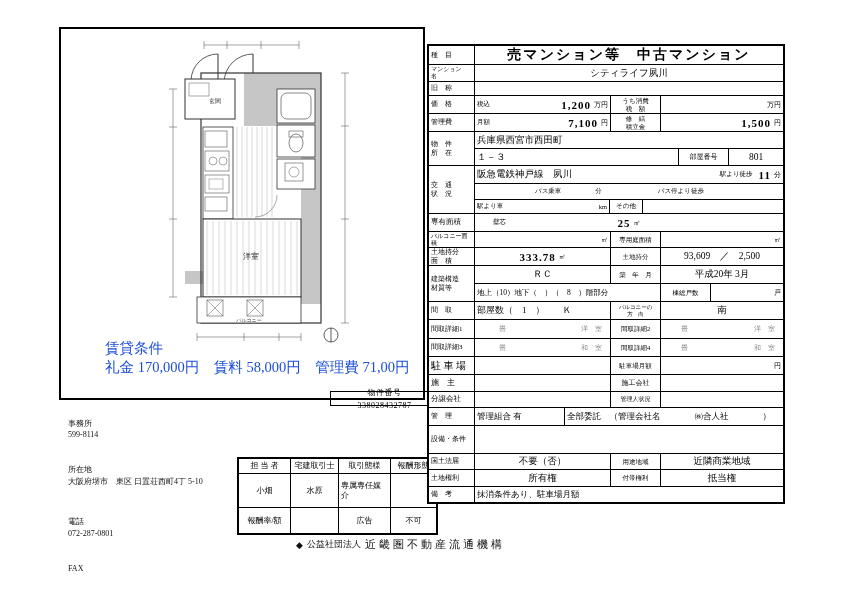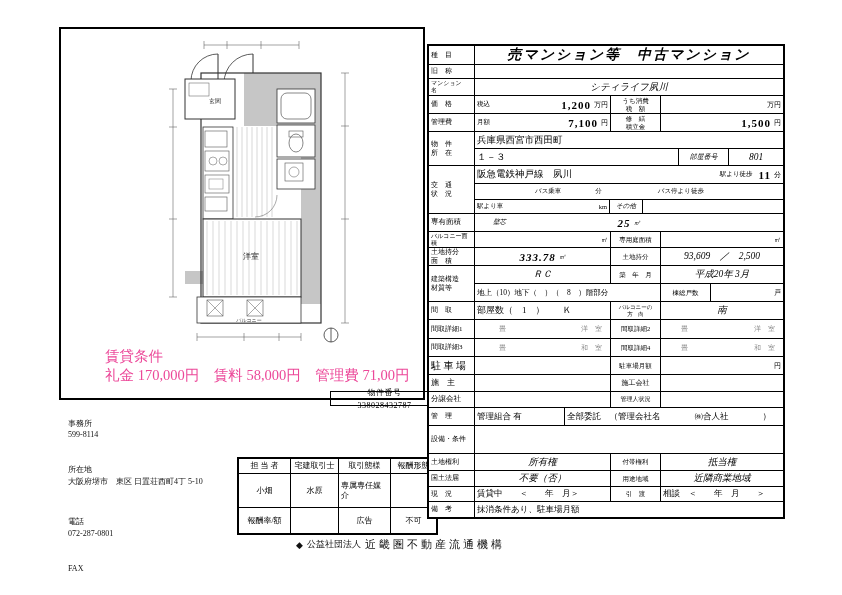--- a/index.html
+++ b/index.html
@@ -5,21 +5,21 @@
   html,body{margin:0;padding:0;}
   body{
     width:842px;height:595px;position:relative;background:#ffffff;color:#000;
     font-family:"Liberation Serif","DejaVu Serif",serif;
     -webkit-font-smoothing:antialiased;
   }
   *{box-sizing:border-box;}
   
   .plan-box{position:absolute;left:59px;top:27px;width:366px;height:373px;border:2px solid #000;background:#fff;}
   .plan-svg{position:absolute;left:88px;top:2px;}
-  .rental{position:absolute;left:44px;bottom:12px;font-size:14.5px;line-height:1.35;color:#ec4899;}
+  .rental{position:absolute;left:44px;bottom:20px;font-size:14.5px;line-height:1.35;color:#1d4ed8;}
   
   .bukken-no{position:absolute;left:330px;top:391px;width:109px;height:15px;border:1px solid #000;
     font-size:8px;display:flex;align-items:center;justify-content:center;gap:3px;letter-spacing:.5px;flex-direction:column;}
   
   .company{position:absolute;left:60px;top:406px;width:370px;font-size:8px;line-height:1.45;color:#111;}
   .company .tn{font-size:11.5px;margin-bottom:6px;letter-spacing:1px;}
   .company .ln{white-space:pre;}
   .company .lab{display:inline-block;}
   
   .agent{position:absolute;left:237px;top:457px;width:201px;border:2px solid #000;font-size:8px;}
@@ -33,21 +33,21 @@
   .reins-footer .big{font-size:11px;letter-spacing:3px;}
   
   .rt{position:absolute;left:427px;top:44px;width:358px;border:2px solid #000;background:#fff;}
   .trow{display:flex;border-bottom:1px solid #000;align-items:stretch;}
   .trow:last-child{border-bottom:none;}
   .c{display:flex;align-items:center;padding:0 2px;overflow:hidden;position:relative;}
   .lbl{width:46px;font-size:7px;border-right:1px solid #000;line-height:1.15;white-space:pre-line;flex:none;}
   .lbl2{width:50px;font-size:6.5px;border-right:1px solid #000;line-height:1.15;white-space:pre-line;flex:none;justify-content:center;text-align:center;}
   .bR{border-right:1px solid #000;}
   .v{flex:1;}
-  .center{justify-content:center;text-align:right;font-style:italic;}
+  .center{justify-content:center;text-align:right;}
   .right{justify-content:flex-end;}
   .num{font-weight:bold;font-size:11px;letter-spacing:1px;}
   .small{font-size:6.5px;}
   .unit{font-size:7px;margin-left:3px;}
   .t10{font-size:9.5px;}
   .ghost{color:#8a8a8a;font-size:7px;}
   .title-cell{font-size:14px;font-weight:bold;letter-spacing:2px;}
   .subcol{flex:1;display:flex;flex-direction:column;}
   .srow{display:flex;border-bottom:1px solid #000;align-items:stretch;}
   .srow:last-child{border-bottom:none;}
@@ -176,29 +176,29 @@
   <span class="big">近畿圏不動産流通機構</span>
 </div>
 
 <div class="rt">
 
   <div class="trow" style="height:19px">
     <div class="c lbl">種　目</div>
     <div class="c v center title-cell">売マンション等　中古マンション</div>
   </div>
 
-  <div class="trow" style="height:14px">
-    <div class="c lbl">旧　称</div>
-    <div class="c v"></div>
-  </div>
-
   <div class="trow" style="height:17px">
     <div class="c lbl" style="font-size:6px">マンション
 名</div>
     <div class="c v center t10">シティライフ夙川</div>
+  </div>
+
+  <div class="trow" style="height:14px">
+    <div class="c lbl">旧　称</div>
+    <div class="c v"></div>
   </div>
 
   <div class="trow" style="height:18px">
     <div class="c lbl">価　格</div>
     <div class="c bR" style="width:136px">
       <span class="small">税込</span>
       <span class="num" style="flex:1;text-align:right">1,200</span>
       <span class="unit">万円</span>
     </div>
     <div class="c lbl2">うち消費
@@ -380,40 +380,34 @@
     <div class="c lbl">管　理</div>
     <div class="c bR" style="width:90px;font-size:8.5px">管理組合 有</div>
     <div class="c v" style="font-size:8.5px">全部委託　（管理会社名　　　　㈱合人社　　　　）</div>
   </div>
 
   <div class="trow" style="height:28px">
     <div class="c lbl">設備・条件</div>
     <div class="c v"></div>
   </div>
 
+  <div class="trow" style="height:16px">
+    <div class="c lbl">国土法届</div>
+    <div class="c bR center t10" style="width:136px">不要（否）</div>
+    <div class="c lbl2">用途地域</div>
+    <div class="c v center t10">近隣商業地域</div>
+  </div>
+
   <div class="trow" style="height:17px">
     <div class="c lbl">土地権利</div>
     <div class="c bR center t10" style="width:136px">所有権</div>
     <div class="c lbl2">付帯権利</div>
     <div class="c v center t10">抵当権</div>
   </div>
 
-  <div class="trow" style="height:16px">
-    <div class="c lbl">国土法届</div>
-    <div class="c bR center t10" style="width:136px">不要（否）</div>
-    <div class="c lbl2">用途地域</div>
-    <div class="c v center t10">近隣商業地域</div>
-  </div>
-
-  <div class="trow" style="height:15px">
-    <div class="c lbl">現　況</div>
-    <div class="c bR" style="width:136px;font-size:8.5px">賃貸中　　＜　　年　月＞</div>
-    <div class="c lbl2">引　渡</div>
-    <div class="c v" style="font-size:8.5px">相談　＜　　年　月　　＞</div>
-  </div>
 
   <div class="trow" style="height:15px">
     <div class="c lbl">備　考</div>
     <div class="c v" style="font-size:8.5px">抹消条件あり、駐車場月額</div>
   </div>
 
 
 </div>
 
 </body></html>

